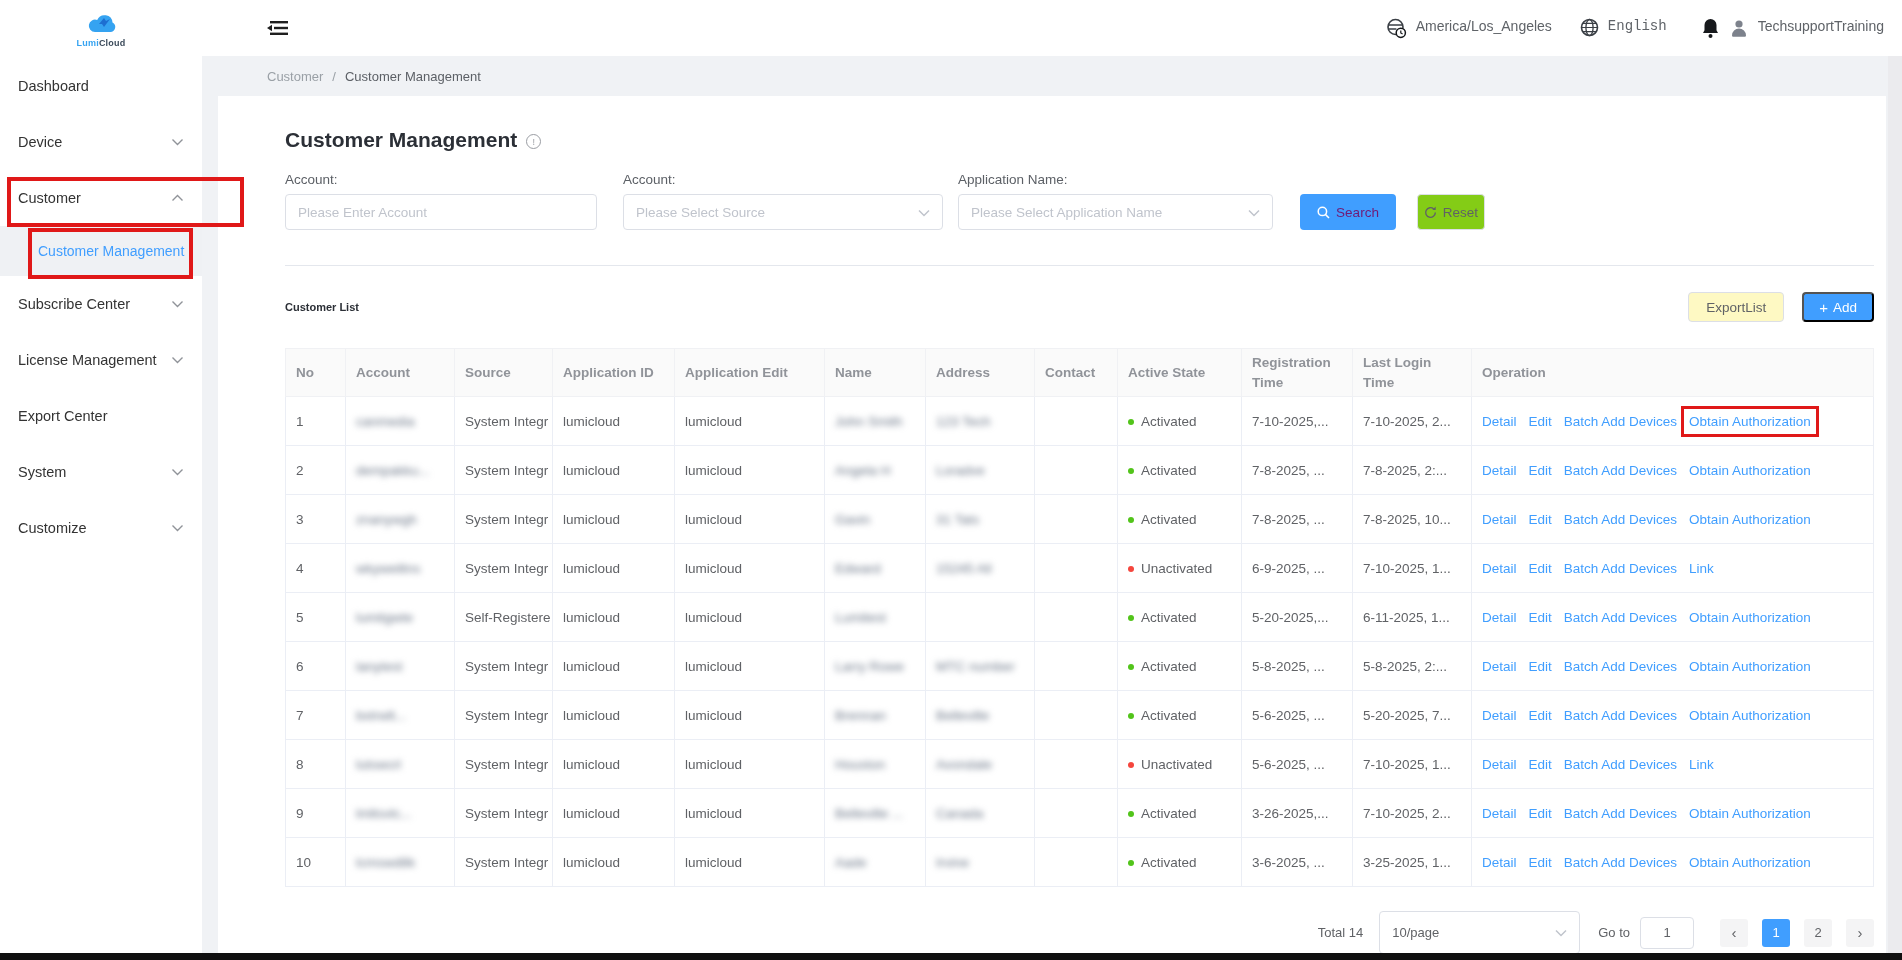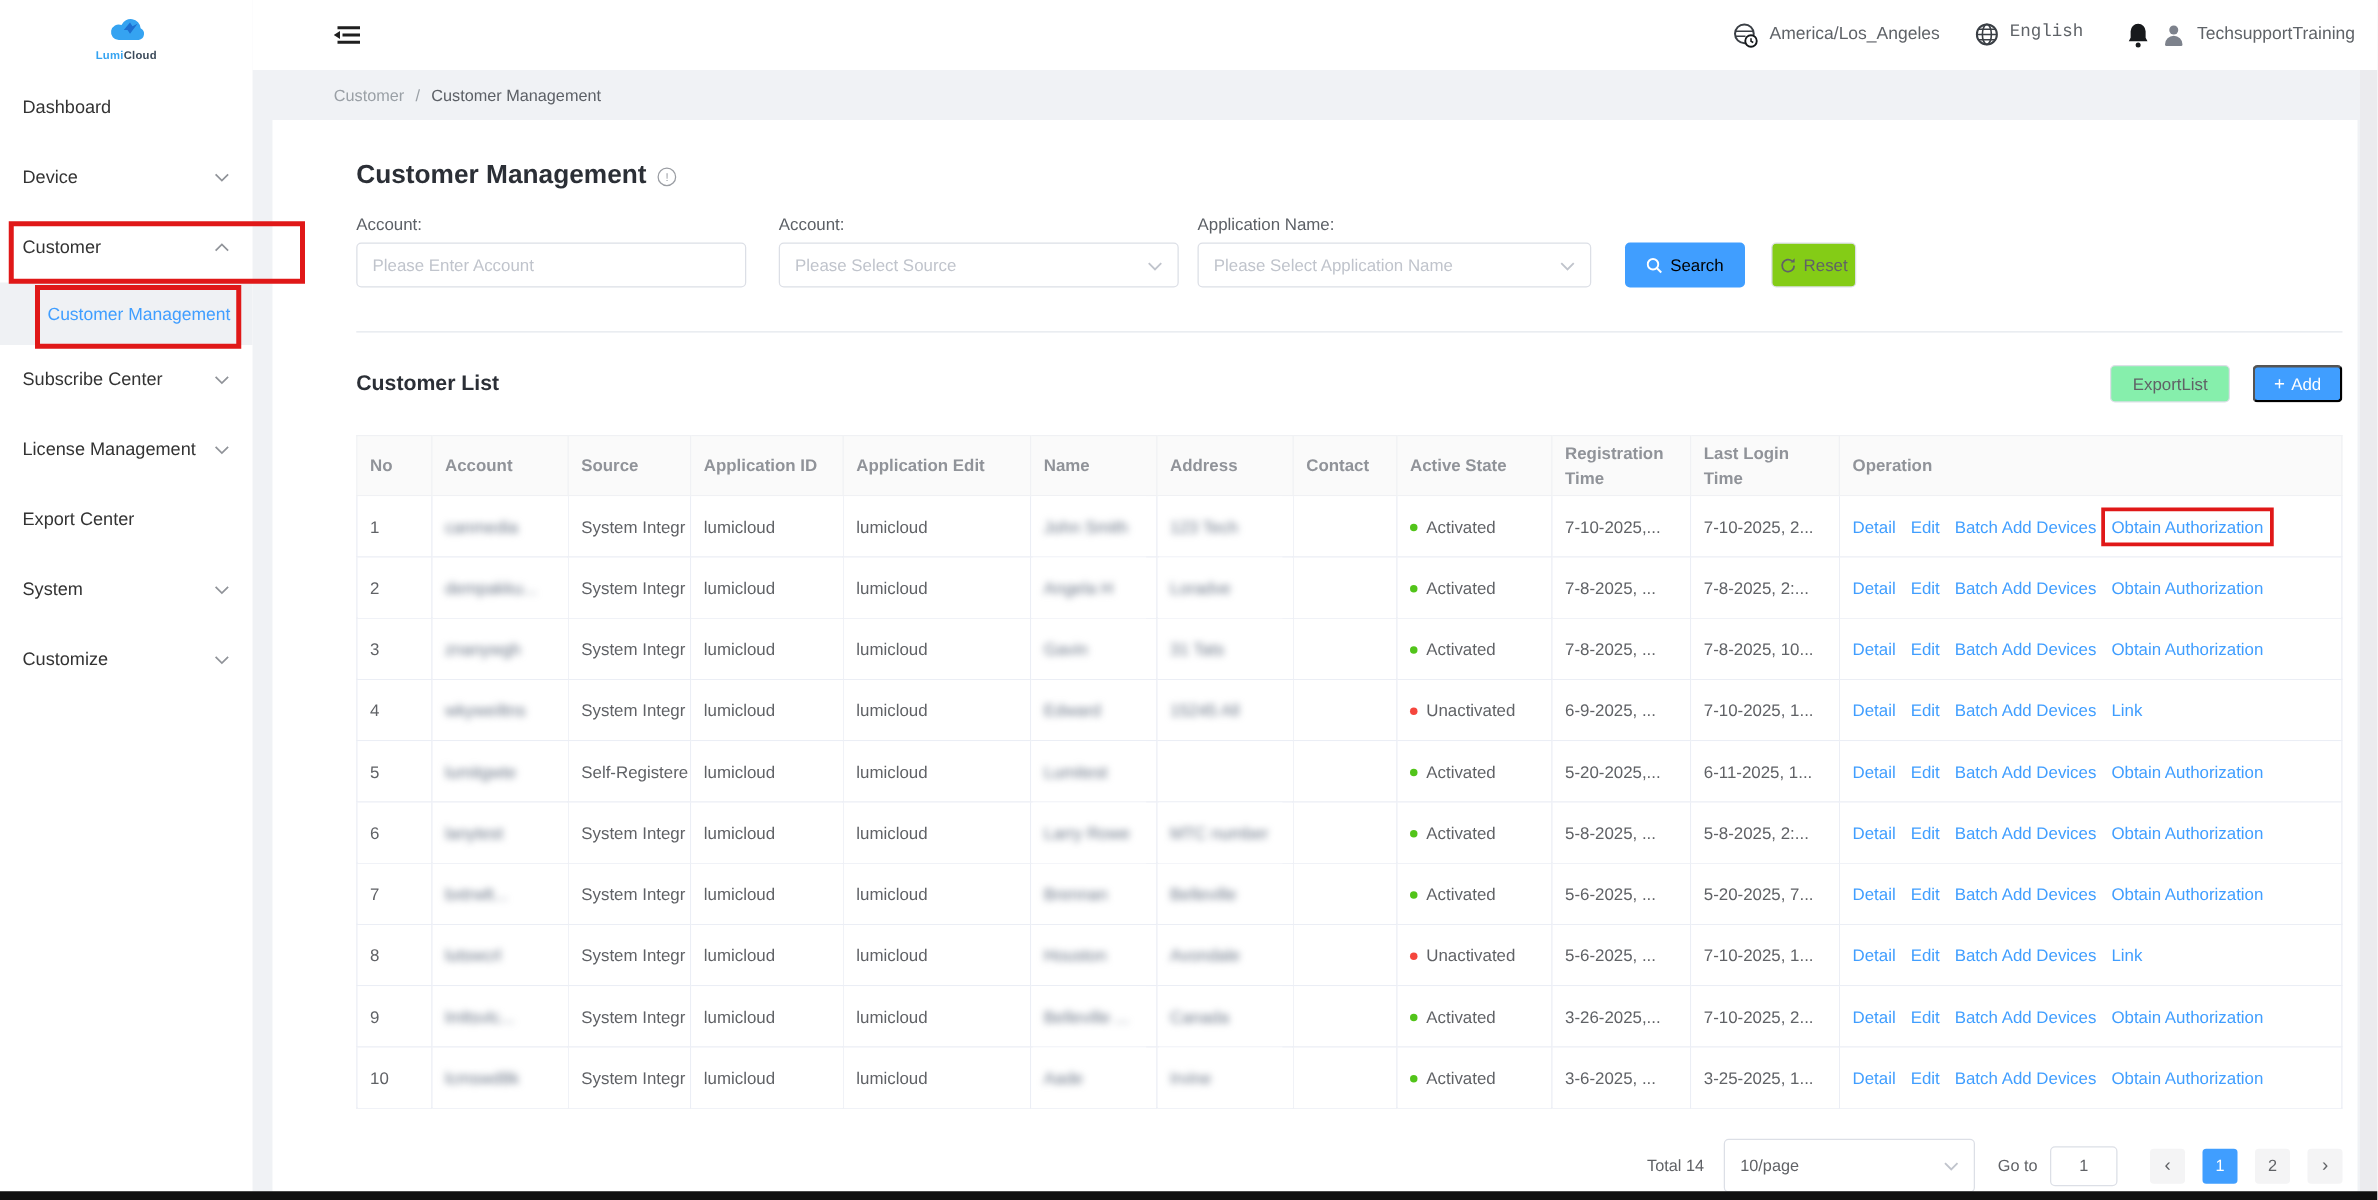--- a/index.html
+++ b/index.html
@@ -38,27 +38,27 @@
   .fgroup { display:flex; flex-direction:column; }
   .flabel { font-size:13.5px; color:#5c6066; margin-bottom:7px; }
   .finput, .fselect { height:36px; border:1px solid #dcdfe6; border-radius:4px; background:#fff;
     font-size:13.5px; padding:0 12px; display:flex; align-items:center; color:#c0c4cc; }
   input.finput { width:100%; font-family:"Liberation Sans",sans-serif; color:#333; }
   input.finput::placeholder { color:#c0c4cc; }
   .fselect { justify-content:space-between; cursor:pointer; }
   .g1 { width:312px; margin-right:26px; } .g2 { width:320px; margin-right:15px; } .g3 { width:315px; margin-right:27px; }
   .btn { height:36px; border-radius:4px; font-size:13.5px; display:flex; align-items:center;
     justify-content:center; gap:6px; cursor:pointer; border:none; font-family:"Liberation Sans",sans-serif; }
-  .btn-search { width:96px; background:#409eff; color:#000000; margin-right:21px; }
+  .btn-search { width:96px; background:#409eff; color:#701a75; margin-right:21px; }
   .btn-reset { width:68px; background:#84cc16; color:#606266; border:1px solid #dcdfe6; }
   .divider { height:1px; background:#e4e7ed; margin-top:35px; }
   
   .list-head { display:flex; align-items:center; margin-top:26px; height:30px; }
-  .list-title { font-size:17px; font-weight:bold; color:#2b2f36; }
-  .btn-export { margin-left:auto; height:30px; padding:12px 17px; background:#86efac; border:1px solid #dcdfe6;
+  .list-title { font-size:11px; font-weight:bold; color:#2b2f36; }
+  .btn-export { margin-left:auto; height:30px; padding:12px 17px; background:#fef9c3; border:1px solid #dcdfe6;
     color:#606266; border-radius:4px; font-size:13.5px; display:flex; align-items:center; cursor:pointer; }
   .btn-add { height:30px; padding:0 15px; margin-left:18px; background:#409eff; color:#fff;
     border-radius:4px; font-size:13.5px; display:flex; align-items:center; gap:5px; cursor:pointer; }
   
   table.grid { width:100%; border-collapse:collapse; table-layout:fixed; margin-top:26px; }
   .grid th { height:48px; background:#fafafa; color:#909399; font-weight:bold; font-size:13.5px;
     text-align:left; padding:4px 10px; border:1px solid #f0f1f4; line-height:1.45; }
   .grid td { height:49px; font-size:13.5px; color:#606266; padding:0 10px;
     border:1px solid #ebeef5; background:#fff; position:relative; white-space:nowrap; overflow:hidden; }
   .blur { filter:blur(3px); color:#6b7687; }

